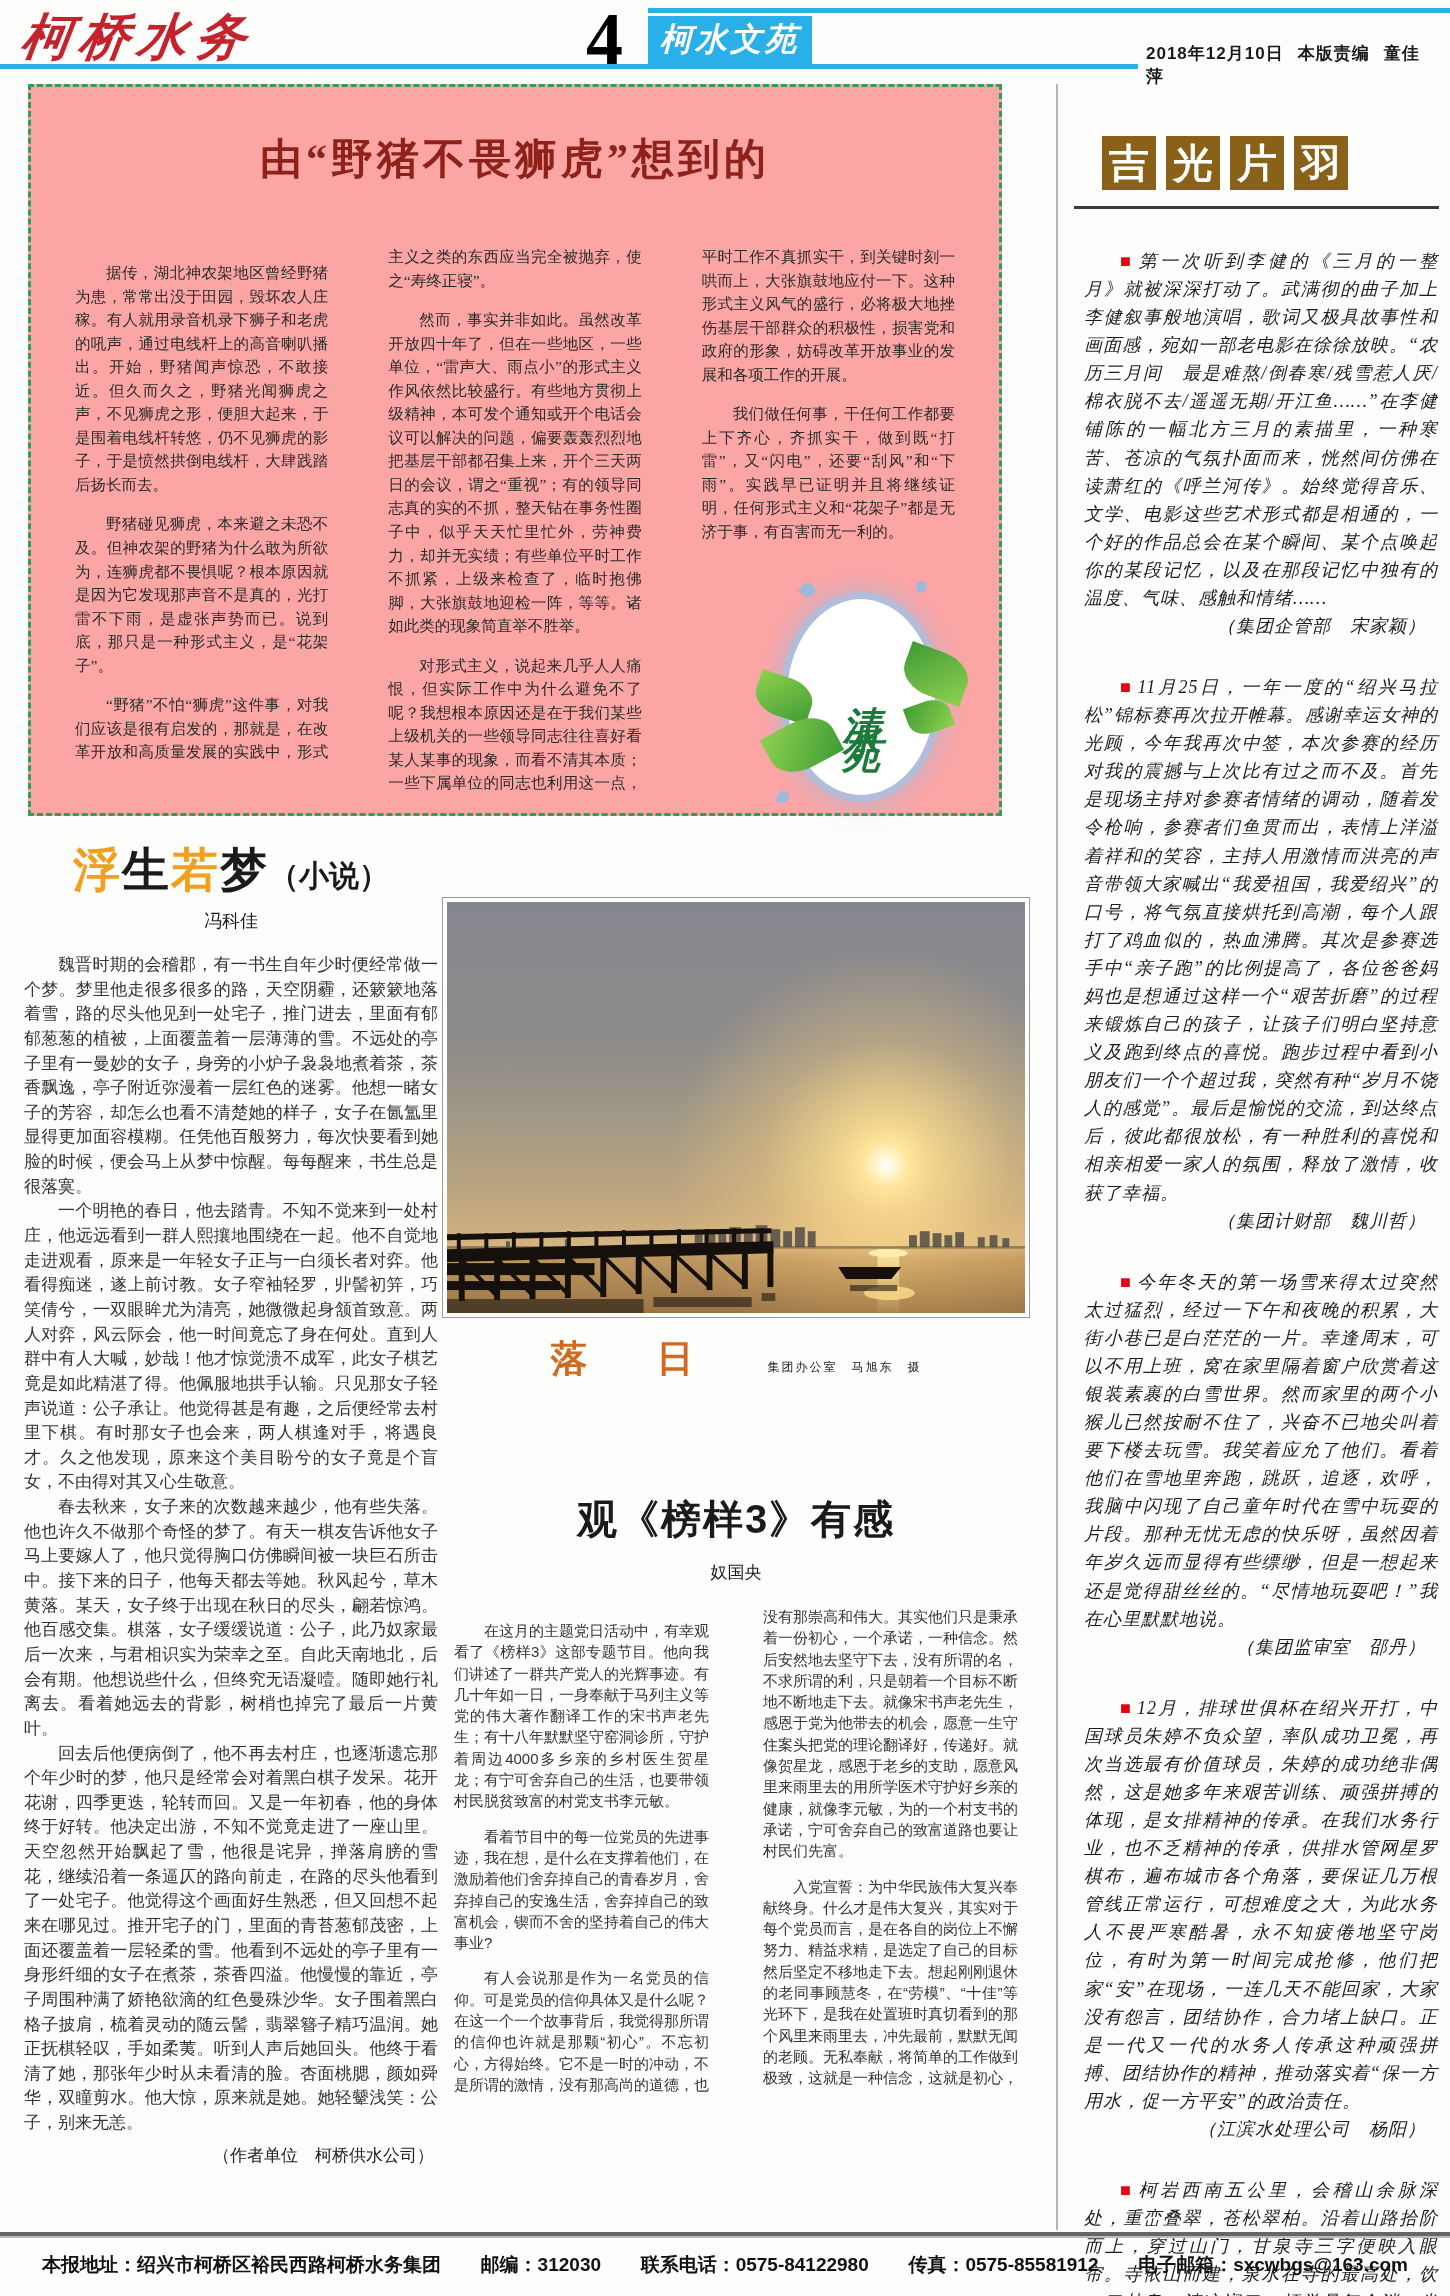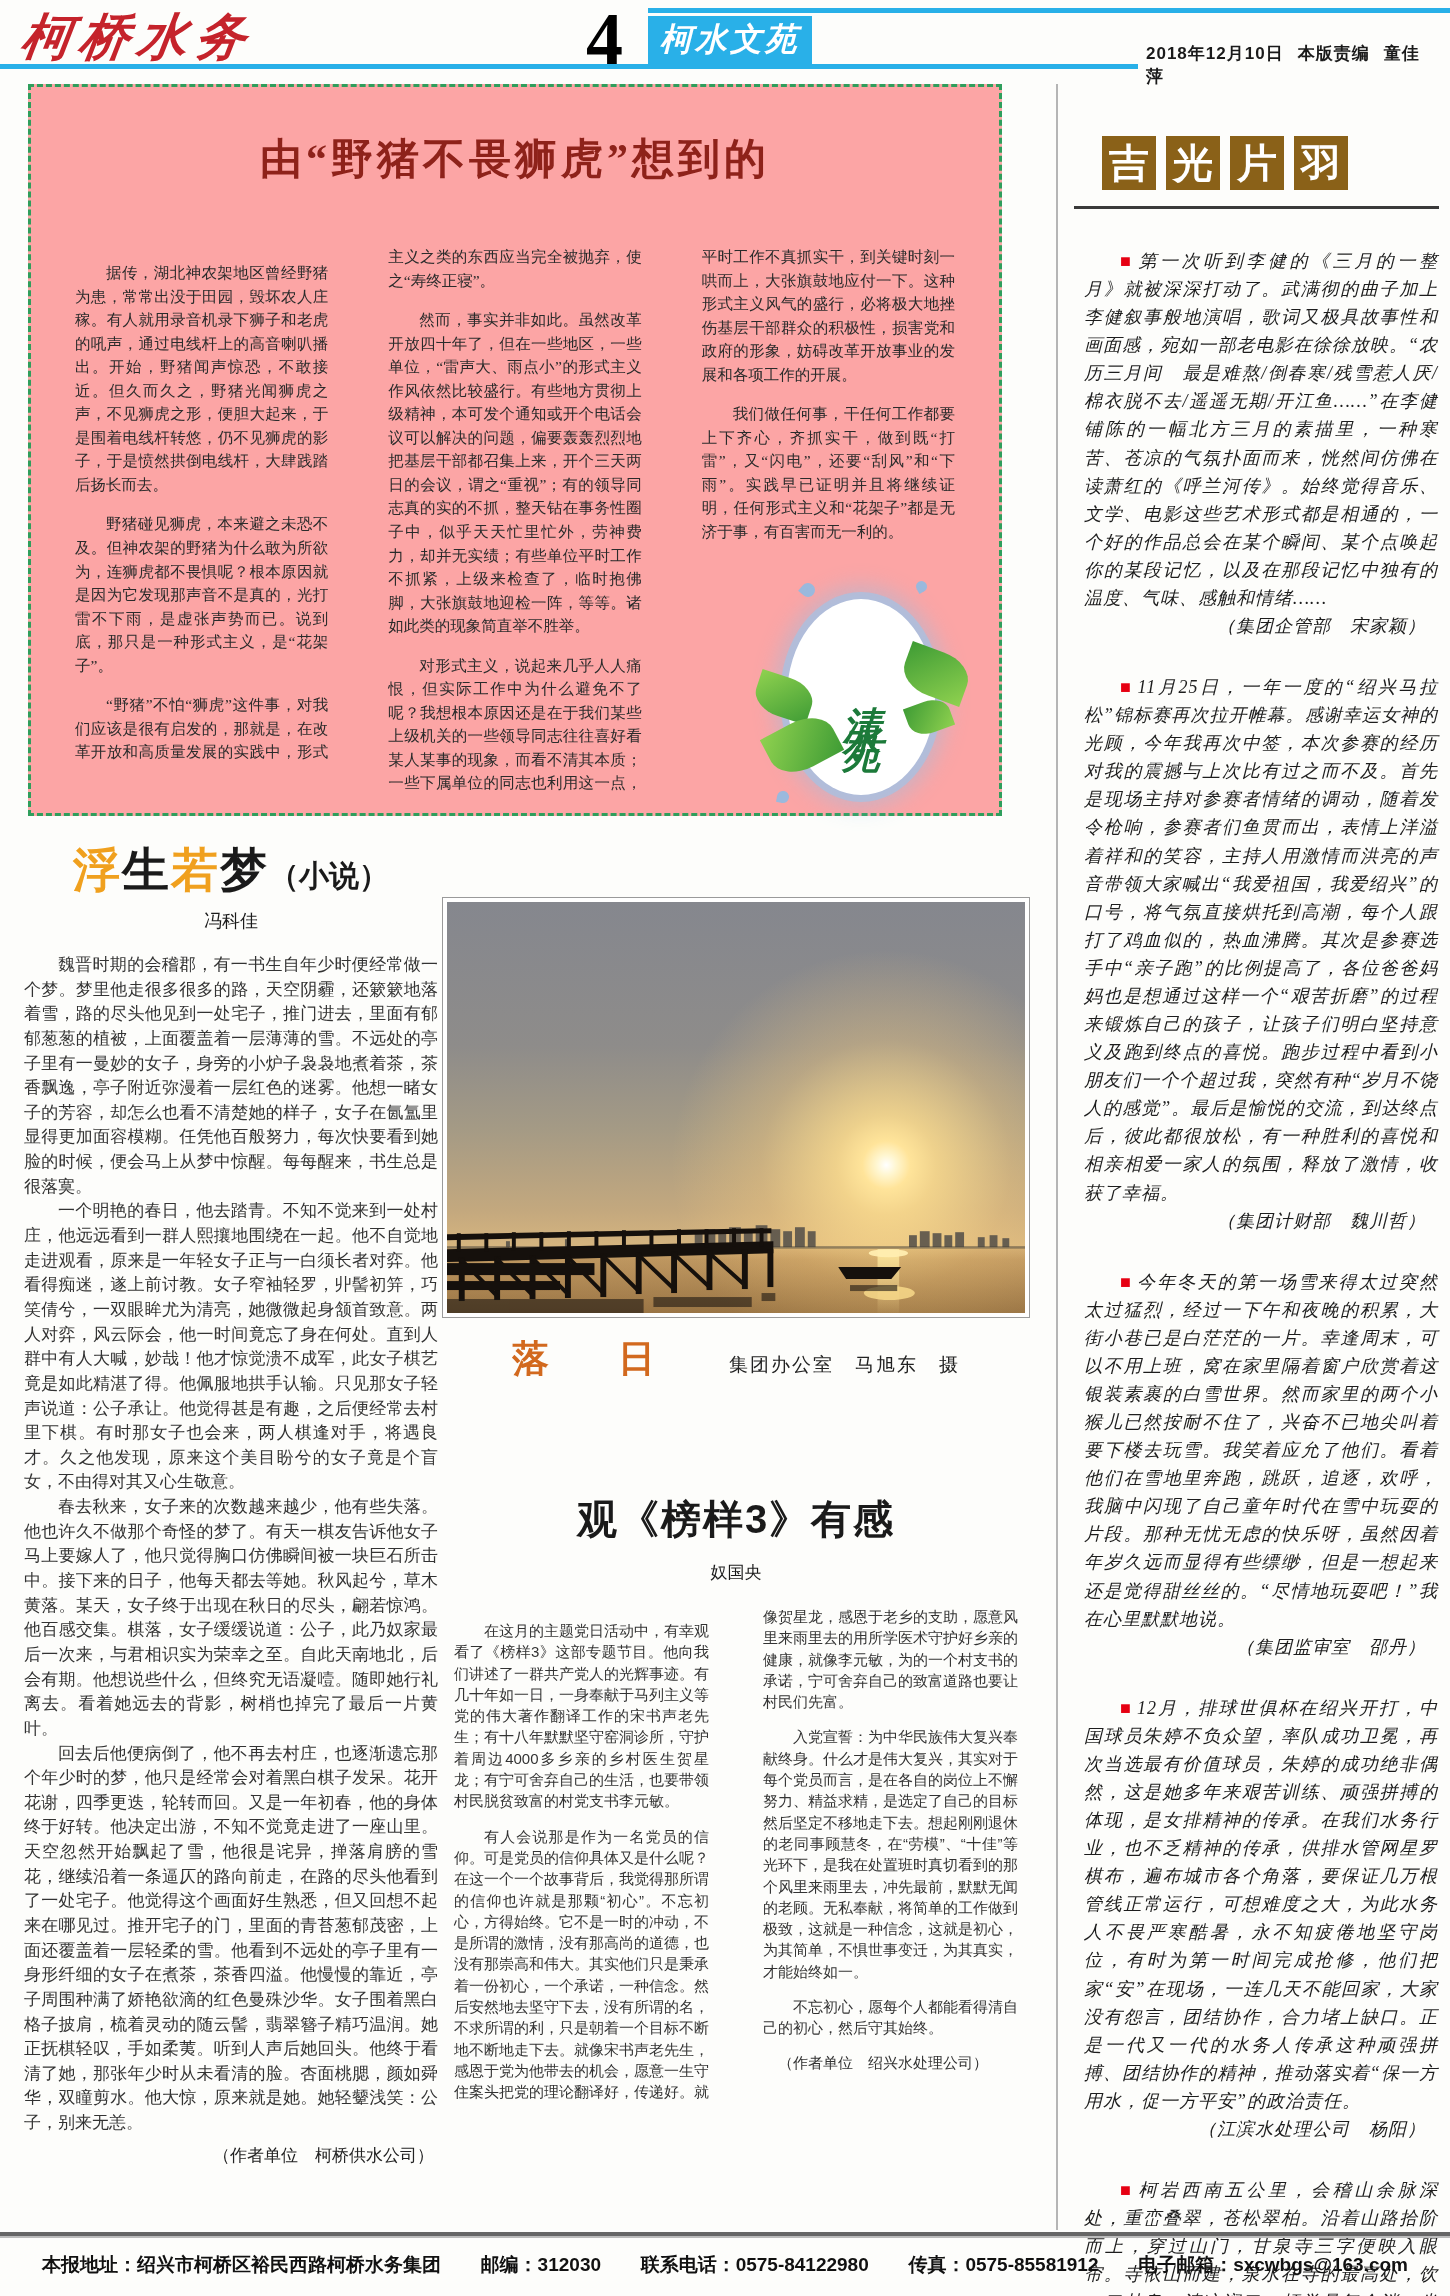--- a/index.html
+++ b/index.html
@@ -70,21 +70,21 @@
   .photo-img{position:relative;width:100%;height:100%;overflow:hidden;
     background:
       radial-gradient(circle at 76% 64%, #ffffff 0px, #fff6d0 10px, #ffe49a 24px,
         rgba(255,222,142,.8) 50px, rgba(250,206,126,.35) 125px, rgba(246,200,120,0) 215px),
       linear-gradient(180deg,#85878e 0%,#8e8c8a 35%,#a49a85 55%,#c3a87e 75%,#d6b57f 84%,#c29c66 87%,#ab8551 100%);}
   .photo-img svg{position:absolute;inset:0;width:100%;height:100%;}
 
   .photo-caption{position:absolute;left:442px;top:1334px;width:588px;display:flex;
                  justify-content:center;align-items:baseline;gap:58px;}
   .cap-title{color:#d2691e;font-weight:bold;font-size:37px;letter-spacing:16px;}
-  .cap-credit{font-family:"Liberation Serif",serif;font-size:19px;letter-spacing:2px;color:#222;}
+  .cap-credit{font-family:"Liberation Serif",serif;font-size:12px;letter-spacing:2px;color:#222;}
 
   
   .review{position:absolute;left:440px;top:1492px;width:592px;}
   .review-title{text-align:center;font-size:40px;font-weight:bold;letter-spacing:2px;margin:0;}
   .review-author{text-align:center;font-family:"Liberation Serif",serif;font-size:17px;margin:14px 0 22px;}
   .review-cols{column-count:2;column-gap:26px;column-fill:auto;height:500px;overflow:hidden;
                font-size:15px;line-height:1.42;text-align:justify;color:#333;}
   .review-cols p{margin:14px;text-indent:2em;}
   .review-cols .attr-line{text-indent:1em;font-family:"Liberation Serif",serif;margin-top:4px;}
 
@@ -249,20 +249,21 @@
   <div class="photo-caption">
     <span class="cap-title">落　日</span>
     <span class="cap-credit">集团办公室　马旭东　摄</span>
   </div>
 
   <div class="review">
     <h2 class="review-title">观《榜样3》有感</h2>
     <div class="review-author">奴国央</div>
     <div class="review-cols">
       <p>在这月的主题党日活动中，有幸观看了《榜样3》这部专题节目。他向我们讲述了一群共产党人的光辉事迹。有几十年如一日，一身奉献于马列主义等党的伟大著作翻译工作的宋书声老先生；有十八年默默坚守窑洞诊所，守护着周边4000多乡亲的乡村医生贺星龙；有宁可舍弃自己的生活，也要带领村民脱贫致富的村党支书李元敏。</p>
+      <p>看着节目中的每一位党员的先进事迹，我在想，是什么在支撑着他们，在激励着他们舍弃掉自己的青春岁月，舍弃掉自己的安逸生活，舍弃掉自己的致富机会，锲而不舍的坚持着自己的伟大事业?</p>
       <p>有人会说那是作为一名党员的信仰。可是党员的信仰具体又是什么呢？在这一个一个故事背后，我觉得那所谓的信仰也许就是那颗“初心”。不忘初心，方得始终。它不是一时的冲动，不是所谓的激情，没有那高尚的道德，也没有那崇高和伟大。其实他们只是秉承着一份初心，一个承诺，一种信念。然后安然地去坚守下去，没有所谓的名，不求所谓的利，只是朝着一个目标不断地不断地走下去。就像宋书声老先生，感恩于党为他带去的机会，愿意一生守住案头把党的理论翻译好，传递好。就像贺星龙，感恩于老乡的支助，愿意风里来雨里去的用所学医术守护好乡亲的健康，就像李元敏，为的一个村支书的承诺，宁可舍弃自己的致富道路也要让村民们先富。</p>
       <p>入党宣誓：为中华民族伟大复兴奉献终身。什么才是伟大复兴，其实对于每个党员而言，是在各自的岗位上不懈努力、精益求精，是选定了自己的目标然后坚定不移地走下去。想起刚刚退休的老同事顾慧冬，在“劳模”、“十佳”等光环下，是我在处置班时真切看到的那个风里来雨里去，冲先最前，默默无闻的老顾。无私奉献，将简单的工作做到极致，这就是一种信念，这就是初心，为其简单，不惧世事变迁，为其真实，才能始终如一。</p>
       <p>不忘初心，愿每个人都能看得清自己的初心，然后守其始终。</p>
       <p class="attr-line">（作者单位　绍兴水处理公司）</p>
     </div>
   </div>
 
   <div class="jottings">
     <div class="jot-head">
       <span>吉</span>

